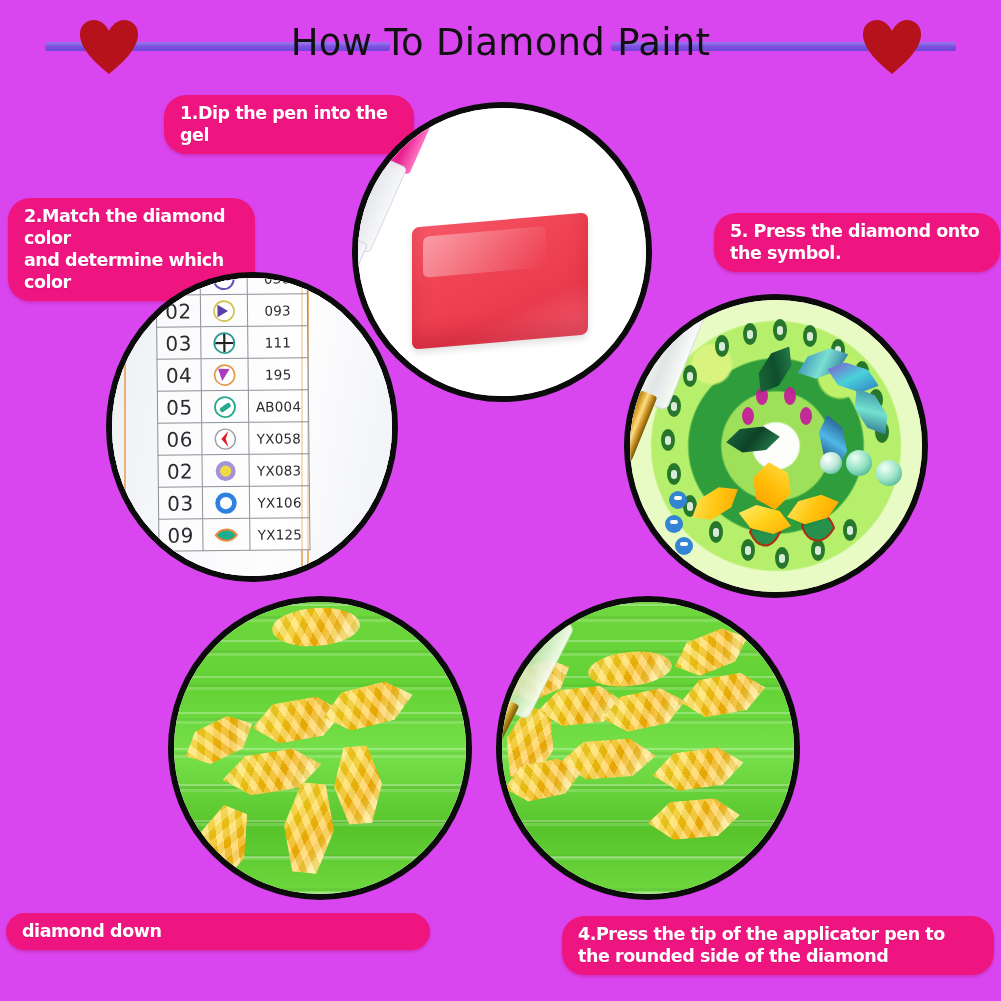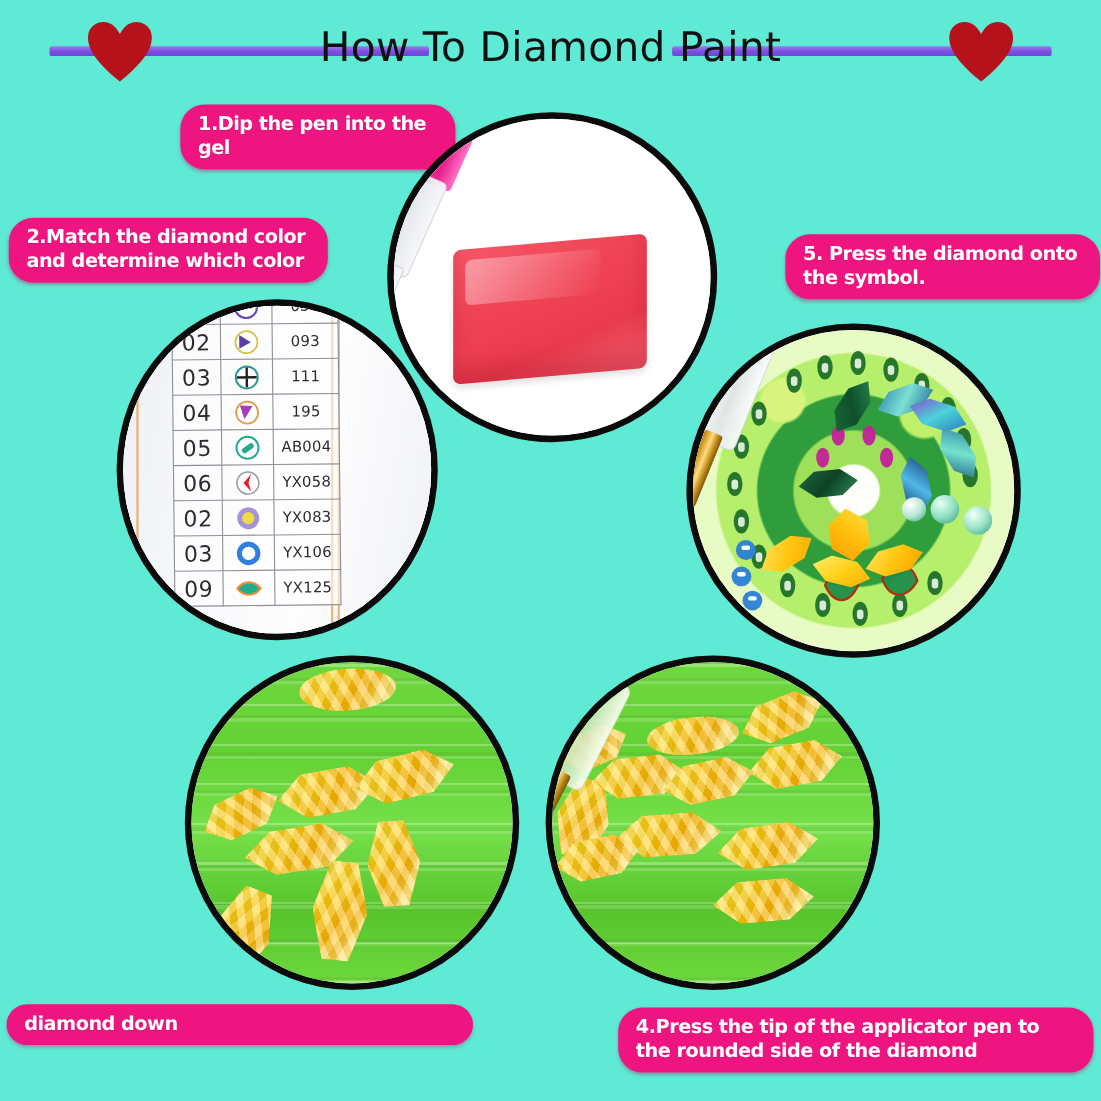--- a/index.html
+++ b/index.html
@@ -1,18 +1,18 @@
 <!DOCTYPE html>
 <html><head>
 <meta charset="utf-8">
 <title>How To Diamond Paint</title>
 <style>
   html,body{margin:0;padding:0;background:#ffffff;}
   body{width:1001px;height:1001px;overflow:hidden;font-family:"Liberation Sans",sans-serif;}
-  .page{position:relative;width:1001px;height:1001px;background:#5eead4;}
+  .page{position:relative;width:1001px;height:1001px;background:#d946ef;}
 
   
   .header{position:absolute;left:0;top:0;width:1001px;height:80px;}
   .rule{position:absolute;top:42px;height:9px;background:linear-gradient(180deg,#9b79ef 0%,#7a4fe0 55%,#6f45d8 100%);border-radius:2px;}
   .rule.left{left:45px;width:345px;}
   .rule.right{right:45px;width:345px;}
   .heart{position:absolute;top:18px;width:62px;height:58px;}
   .heart.l{left:78px;}
   .heart.r{right:78px;}
   .heart svg{display:block;width:100%;height:100%;}
@@ -21,21 +21,21 @@
     font-size:37px;font-weight:400;letter-spacing:.3px;color:#111;line-height:45px;}
 
   
   .plabel{position:absolute;background:#ef1580;color:#fff;border-radius:22px;
     font-family:"DejaVu Sans","Liberation Sans",sans-serif;
     font-weight:700;font-size:17.5px;line-height:22px;letter-spacing:-.45px;
     padding:7px 16px 8px 16px;box-sizing:border-box;
     box-shadow:0 2px 3px rgba(190,10,100,.35);
     text-shadow:0 1px 0 rgba(150,0,80,.22);}
   #lab1{left:164px;top:95px;width:250px;}
-  #lab2{left:8px;top:198px;width:290px;}
+  #lab2{left:8px;top:198px;width:247px;}
   #lab5{left:714px;top:213px;width:286px;}
   #lab3{left:6px;top:913px;width:424px;}
   #lab4{left:562px;top:916px;width:432px;}
 
   
   .bubble{position:absolute;border:6px solid #0b0b0b;border-radius:50%;overflow:hidden;background:#fff;}
   .bubble .inner{position:absolute;inset:0;overflow:hidden;}
 
   
   #b1{left:352px;top:102px;width:288px;height:288px;}

